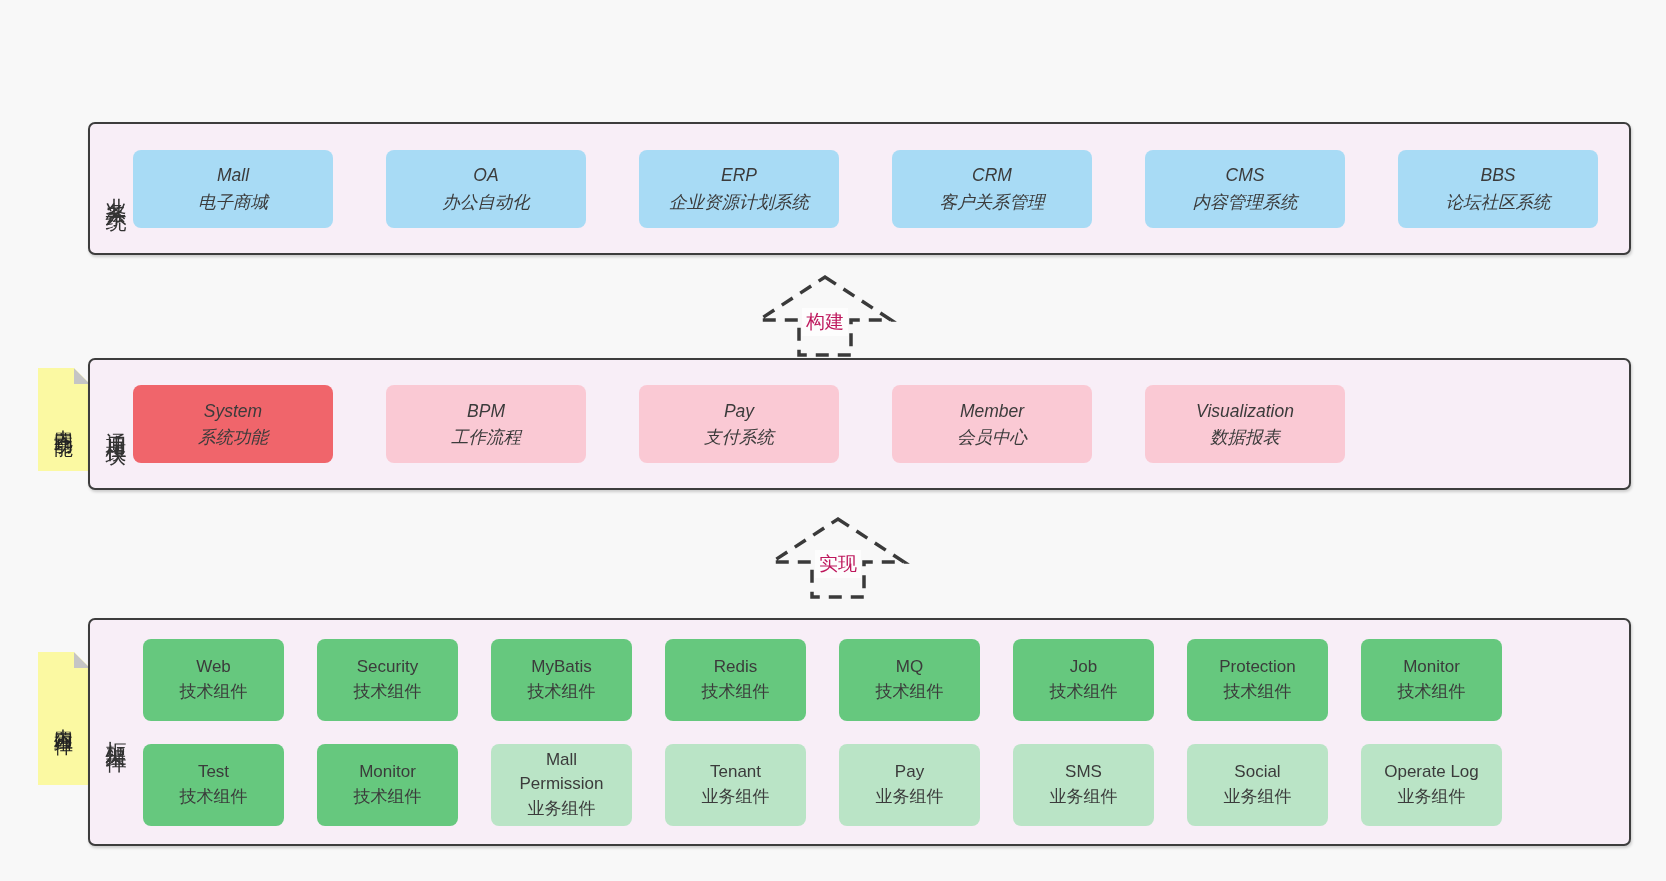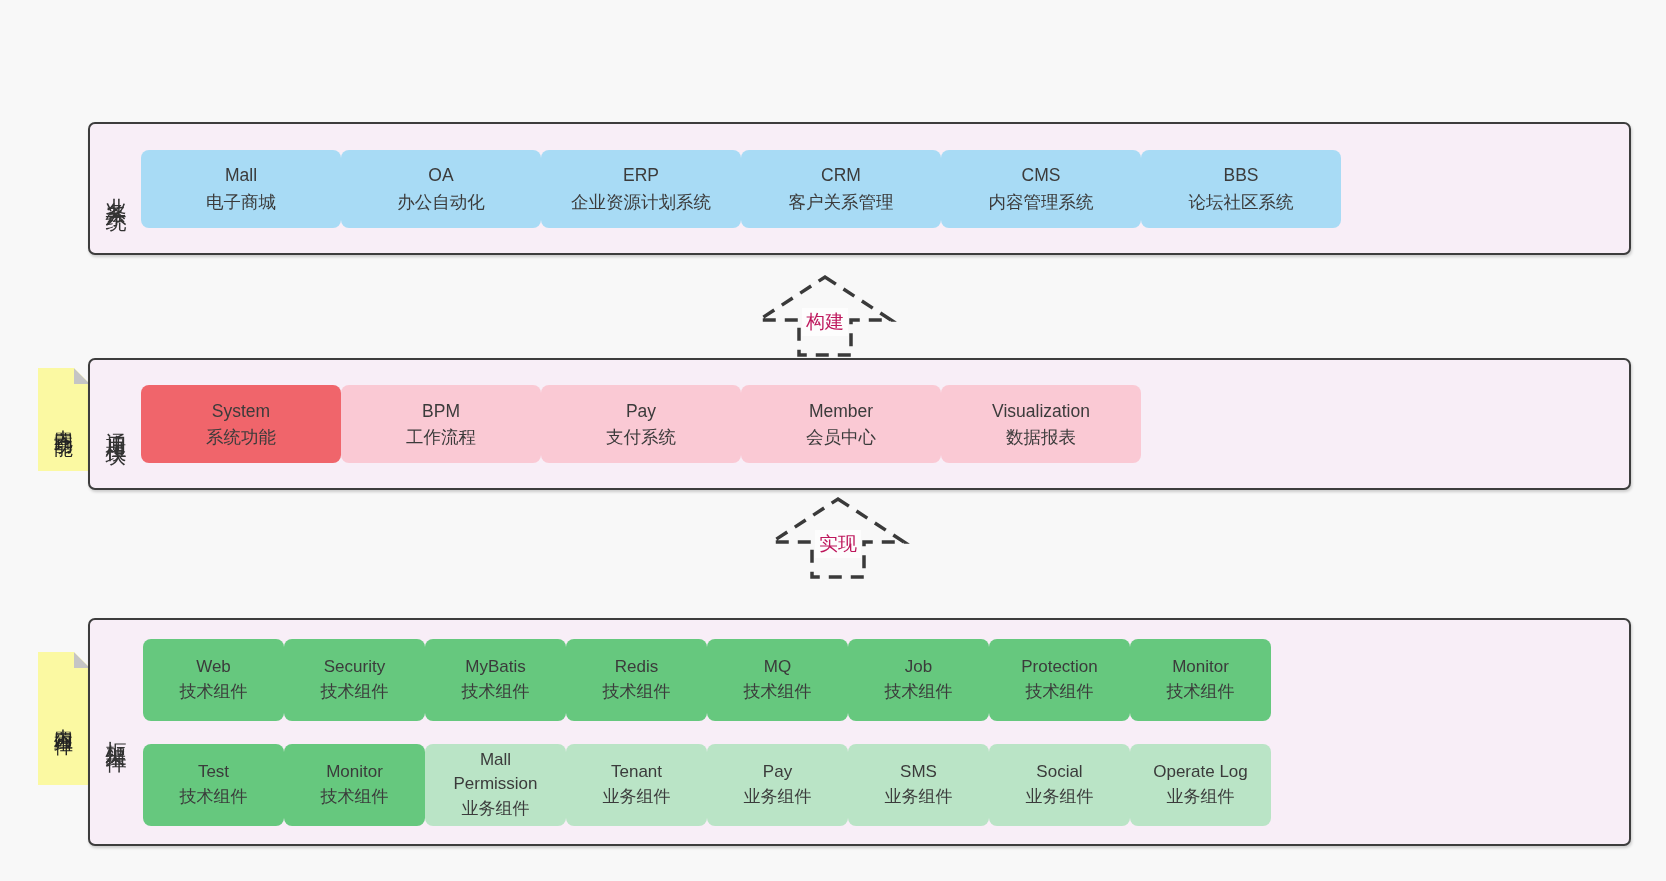--- a/index.html
+++ b/index.html
@@ -21,28 +21,28 @@
     z-index:2;
   }
   #band1 { top:122px; height:133px; }
   #band2 { top:358px; height:132px; }
   #band3 { top:618px; height:228px; }
   .band-label {
     writing-mode:vertical-lr; text-orientation:upright;
     font-size:21px; color:#333; letter-spacing:4px; line-height:1;
     margin:0 6px 0 16px; white-space:nowrap;
   }
-  .boxes { display:flex; margin-left:8px; }
+  .boxes { display:flex; gap:53px; margin-left:0;font-style:italic; }
   .box {
     width:200px; height:78px; border-radius:8px;
     display:flex; flex-direction:column; align-items:center; justify-content:center;
     text-align:center; font-size:17.5px; line-height:1.5;
   }
   .rows { display:flex; flex-direction:column; gap:23px; margin-left:10px; }
-  .row { display:flex; }
+  .row { display:flex; gap:33px; }
   .box3 {
     width:141px; height:82px; border-radius:8px; padding:0 12px;
     display:flex; flex-direction:column; align-items:center; justify-content:center;
     text-align:center; font-size:17px; line-height:1.45;
   }
   .box[data-variant="blue"],  .box3[data-variant="blue"]  { background:var(--blue,#a8dbf5); }
   .box[data-variant="red"],   .box3[data-variant="red"]   { background:var(--red,#f0656b); }
   .box[data-variant="pink"],  .box3[data-variant="pink"]  { background:var(--pink,#fac9d4); }
   .box[data-variant="green"], .box3[data-variant="green"] { background:var(--green,#66c87e); }
   .box[data-variant="green_light"], .box3[data-variant="green_light"] { background:var(--green_light,#bae4c6); }
@@ -60,21 +60,21 @@
     writing-mode:vertical-lr; text-orientation:upright;
     font-size:19px; color:#222; letter-spacing:3px; line-height:1; white-space:nowrap;
   }
   .tab .fold {
     position:absolute; top:0; right:0; width:16px; height:16px;
     background:var(--tab_fold,#c5c5c5);
     clip-path:polygon(0 0, 100% 100%, 0 100%);
   }
   .arrow { position:absolute; width:150px; height:84px; z-index:0; }
   #arrow-build     { left:750px; top:274px; }
-  #arrow-implement { left:763px; top:496px;text-align:center; }
+  #arrow-implement { left:763px; top:516px;text-align:center; }
   .arrow svg { position:absolute; inset:0; }
   .arrow-path {
     fill:none; stroke:#3a3a3a; stroke-width:3.5;
     stroke-dasharray:13 9;
   }
   .arrow-label {
     position:absolute; left:50%; top:34px; transform:translateX(-50%);
     background:#fdfdfd; padding:1px 4px;
     font-size:19px; color:#be185d; white-space:nowrap;
   }

